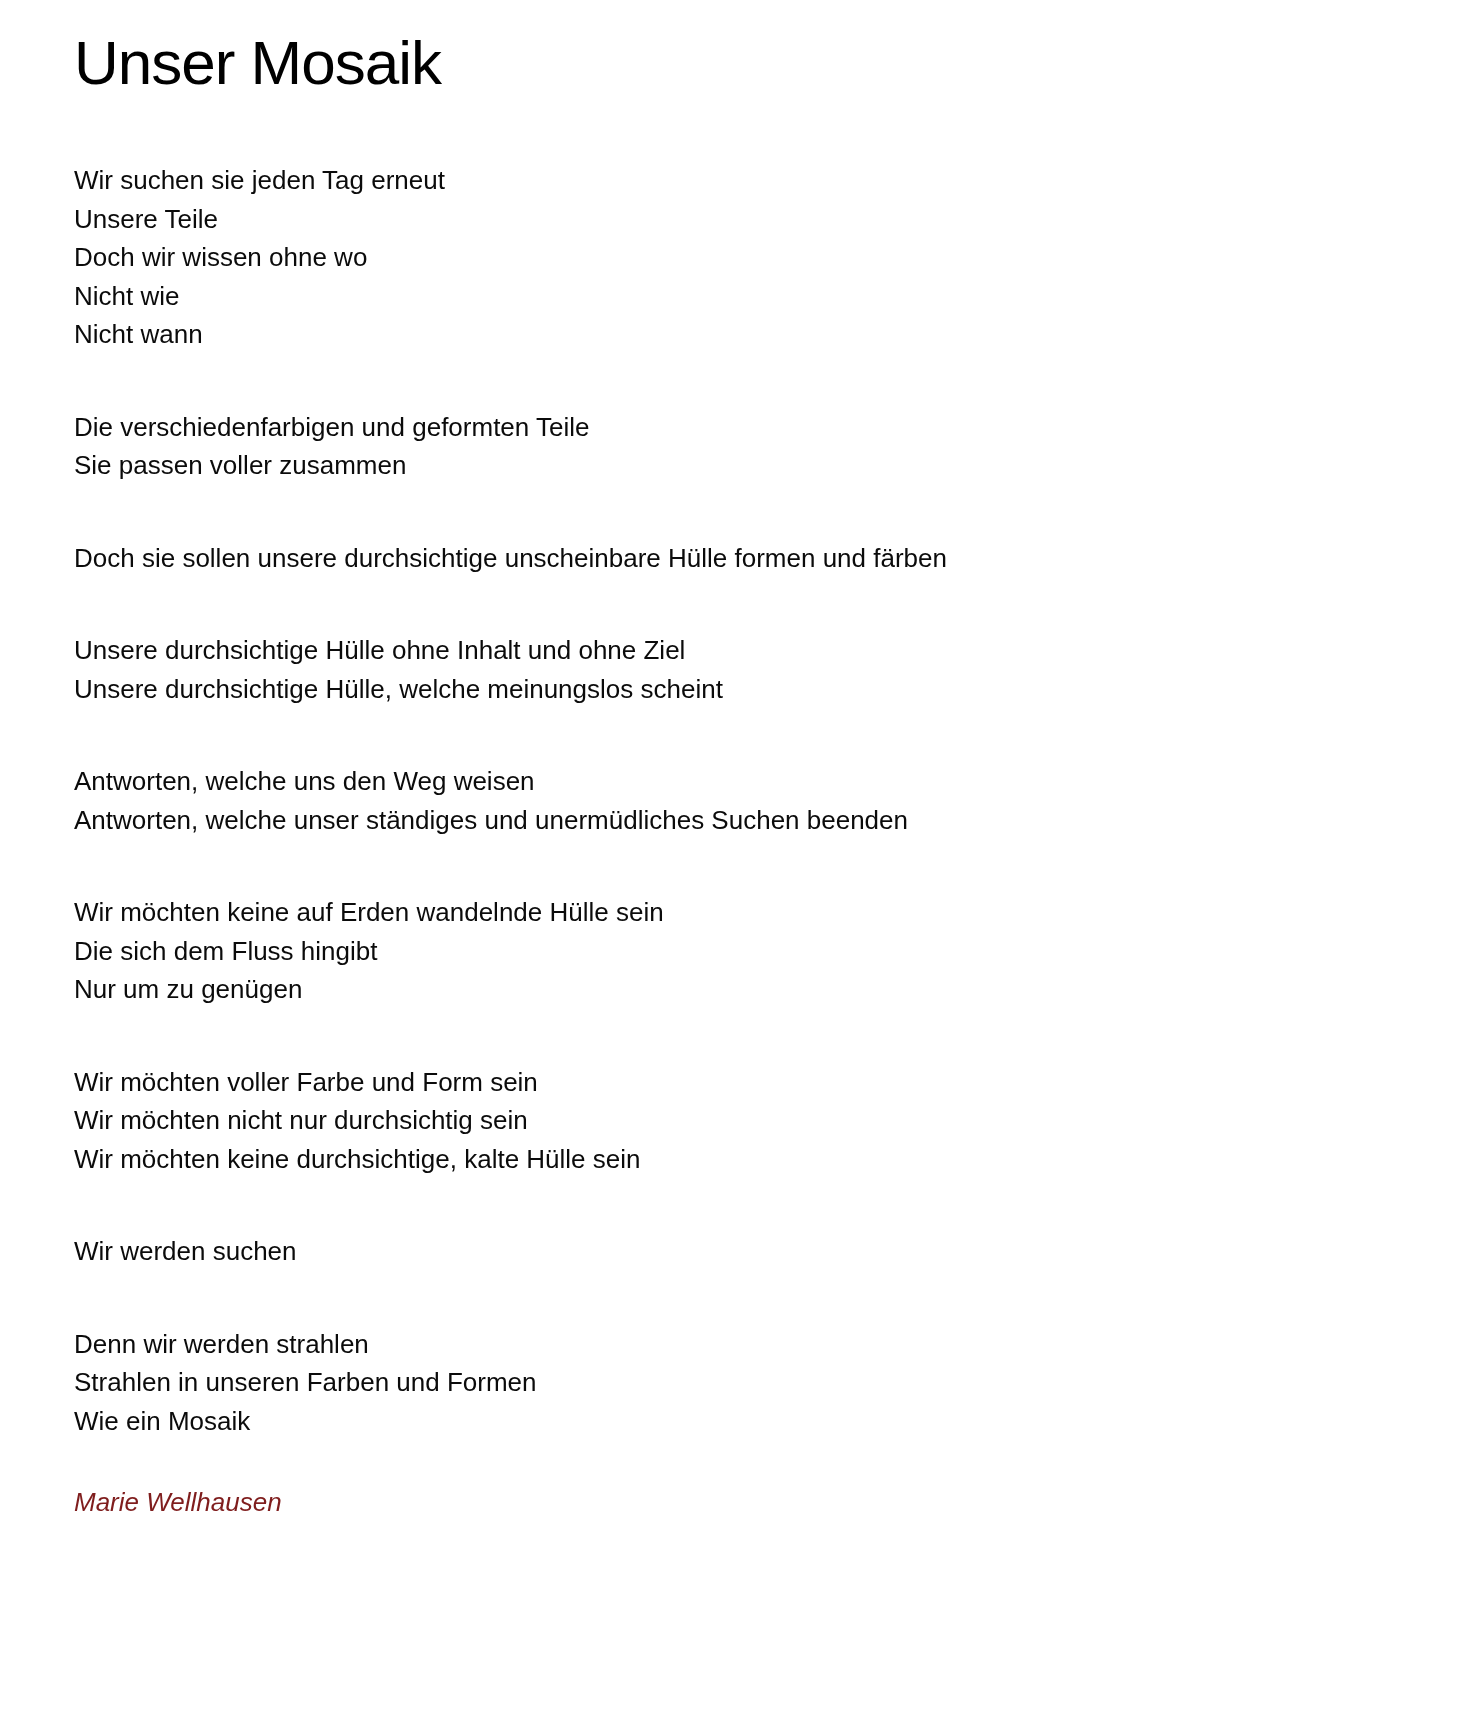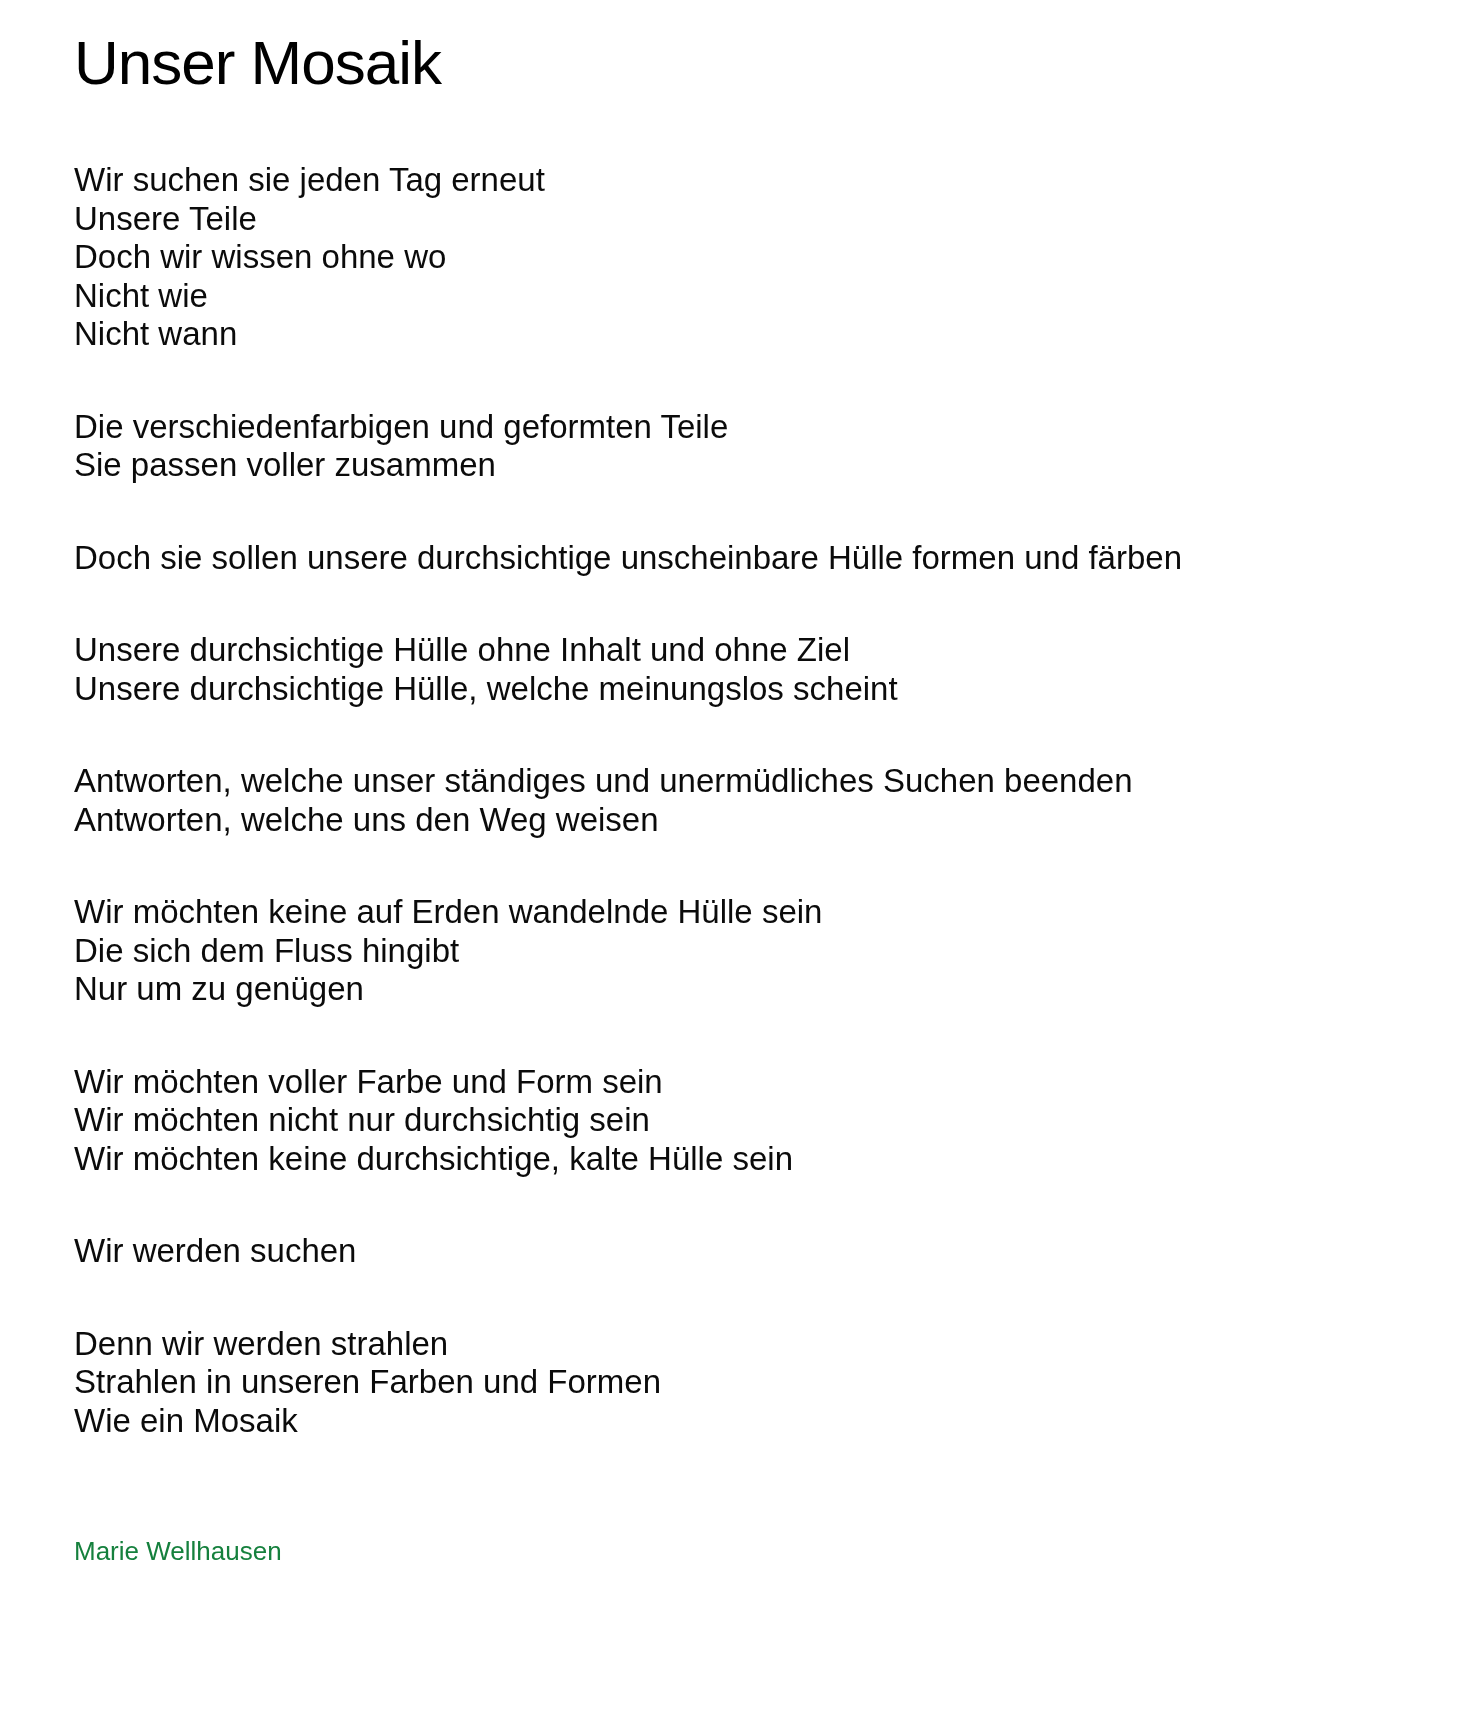--- a/index.html
+++ b/index.html
@@ -29,30 +29,31 @@
     margin: 0 0 64px 0;
     color: #000000;
   }
   .stanza {
     margin: 0 0 54px 0;
   }
   .stanza:last-of-type {
     margin-bottom: 0;
   }
   .line {
-    font-size: 33px;
+    font-size: 26px;
     line-height: 38.5px;
     font-weight: 400;
     color: #0b0b0b;
     white-space: pre-wrap;
   }
   .author {
-    margin-top: 96px;
+    margin-top: 47px;
     font-size: 26px;
-    color: #15803d;
+    font-style: italic;
+    color: #7f1d1d;
   }
 </style>
 </head>
 <body>
 
 <div class="page">
   <h1 class="poem-title">Unser Mosaik</h1>
   <div class="poem-body">
       <div class="stanza">
         <div class="line">Wir suchen sie jeden Tag erneut</div>
@@ -66,22 +67,22 @@
         <div class="line">Sie passen voller zusammen</div>
       </div>
       <div class="stanza">
         <div class="line">Doch sie sollen unsere durchsichtige unscheinbare Hülle formen und färben</div>
       </div>
       <div class="stanza">
         <div class="line">Unsere durchsichtige Hülle ohne Inhalt und ohne Ziel</div>
         <div class="line">Unsere durchsichtige Hülle, welche meinungslos scheint</div>
       </div>
       <div class="stanza">
+        <div class="line">Antworten, welche uns den Weg weisen</div>
         <div class="line">Antworten, welche unser ständiges und unermüdliches Suchen beenden</div>
-        <div class="line">Antworten, welche uns den Weg weisen</div>
       </div>
       <div class="stanza">
         <div class="line">Wir möchten keine auf Erden wandelnde Hülle sein</div>
         <div class="line">Die sich dem Fluss hingibt</div>
         <div class="line">Nur um zu genügen</div>
       </div>
       <div class="stanza">
         <div class="line">Wir möchten voller Farbe und Form sein</div>
         <div class="line">Wir möchten nicht nur durchsichtig sein</div>
         <div class="line">Wir möchten keine durchsichtige, kalte Hülle sein</div>

